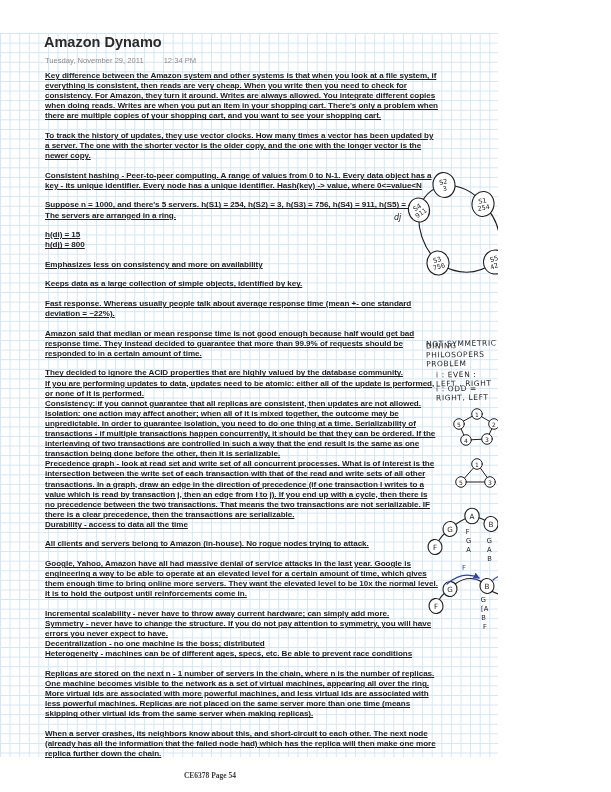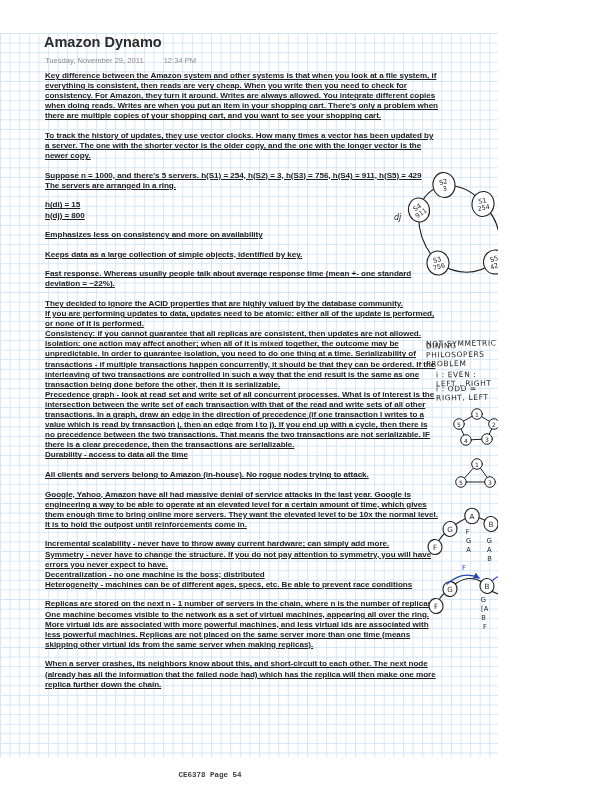--- a/index.html
+++ b/index.html
@@ -10,21 +10,21 @@
           linear-gradient(to right,#d4e6f5 1px,transparent 1px),
           linear-gradient(to bottom,#d4e6f5 1px,transparent 1px);
         background-size:9.6px 9.6px;}
   .title{position:absolute;left:44px;top:34px;font-size:14.5px;font-weight:600;color:#2b2b2b;}
   .daterow{position:absolute;left:45px;top:56px;font-size:7.6px;color:#8a8a8a;}
   .daterow .time{margin-left:20px;text-align:right;}
   .notes{position:absolute;left:45px;top:71px;width:393px;color:#1d1d1d;}
   .notes p{margin:0 0 9.5px 0;font-size:8.1px;line-height:10.1px;font-weight:600;
            white-space:pre-line;letter-spacing:-0.05px;text-decoration:underline;}
   .footer{position:absolute;left:150px;top:771px;width:120px;text-align:center;
-          font-family:Liberation Mono, monospace;font-size:7.5px;font-weight:bold;color:#3a3a3a;}
+          font-family:Liberation Serif, serif;font-size:7.5px;font-weight:bold;color:#3a3a3a;}
   .blueink{color:#2743b8;}
   .hw{position:absolute;font-family:"DejaVu Sans",sans-serif;color:#1f1f1f;
       font-size:7.5px;letter-spacing:0.6px;font-weight:500;transform:rotate(-0.8deg);}
   .hw.small{font-size:7px;}
   .vcol{position:absolute;font-family:"DejaVu Sans",sans-serif;font-size:6.8px;
         line-height:8.8px;white-space:pre-line;letter-spacing:0;color:#1f1f1f;
         transform:rotate(-1deg);}
   svg text{font-family:"DejaVu Sans",sans-serif;fill:#1f1f1f;}
   svg .key{font-style:italic;font-size:8px;}
   svg .bluetxt{fill:#2743b8;font-size:7px;}
@@ -36,27 +36,29 @@
   <div class="grid"></div>
 
   <div class="title">Amazon Dynamo</div>
   <div class="daterow">
     <span>Tuesday, November 29, 2011</span><span class="time">12:34 PM</span>
   </div>
 
   <div class="notes">
     <p>Key difference between the Amazon system and other systems is that when you look at a file system, if everything is consistent, then reads are very cheap.  When you write then you need to check for consistency.  For Amazon, they turn it around.  Writes are always allowed.  You integrate different copies when doing reads.  Writes are when you put an item in your shopping cart.  There's only a problem when there are multiple copies of your shopping cart, and you want to see your shopping cart.</p>
     <p>To track the history of updates, they use vector clocks.  How many times a vector has been updated by a server.  The one with the shorter vector is the older copy, and the one with the longer vector is the newer copy.</p>
+    <p>Consistent hashing - Peer-to-peer computing.  A range of values from 0 to N-1.  Every data object has a key - its unique identifier.  Every node has a unique identifier.  Hash(key) -&gt; value, where 0&lt;=value&lt;N</p>
     <p>Suppose n = 1000, and there's 5 servers.  h(S1) = 254, h(S2) = 3, h(S3) = 756, h(S4) = 911, h(S5) = 429
 The servers are arranged in a ring.</p>
     <p>h(di) = 15
 h(dj) = 800</p>
     <p>Emphasizes less on consistency and more on availability</p>
     <p>Keeps data as a large collection of simple objects, identified by key.</p>
     <p>Fast response.   Whereas usually people talk about average response time (mean +- one standard deviation = ~22%).</p>
+    <p>Amazon said that median or mean response time is not good enough because half would get bad response time.  They instead decided to guarantee that more than 99.9% of requests should be responded to in a certain amount of time.</p>
     <p>They decided to ignore the ACID properties that are highly valued by the database community.
 If you are performing updates to data, updates need to be atomic: either all of the update is performed, or none of it is performed.
 Consistency: if you cannot guarantee that all replicas are consistent, then updates are not allowed.
 Isolation: one action may affect another; when all of it is mixed together, the outcome may be unpredictable.  In order to guarantee isolation, you need to do one thing at a time.  Serializability of transactions - if multiple transactions happen concurrently, it should be that they can be ordered.  If the interleaving of two transactions are controlled in such a way that the end result is the same as one transaction being done before the other, then it is serializable.
 Precedence graph - look at read set and write set of all concurrent processes.  What is of interest is the intersection between the write set of each transaction with that of the read and write sets of all other transactions.  In a graph, draw an edge in the direction of precedence (if one transaction I writes to a value which is read by transaction j, then an edge from I to j).  If you end up with a cycle, then there is no precedence between the two transactions.  That means the two transactions are not serializable.  IF there is a clear precedence, then the transactions are serializable.
 Durability - access to data all the time</p>
     <p>All clients and servers belong to Amazon (in-house).  No rogue nodes trying to attack.</p>
     <p>Google, Yahoo, Amazon have all had massive denial of service attacks in the last year.  Google is engineering a way to be able to operate at an elevated level for a certain amount of time, which gives them enough time to bring online more servers.  They want the elevated level to be 10x the normal level.  It is to hold the outpost until reinforcements come in.</p>
     <p>Incremental scalability - never have to throw away current hardware; can simply add more.
 Symmetry - never have to change the structure.  If you do not pay attention to symmetry, you will have errors you never expect to have.

